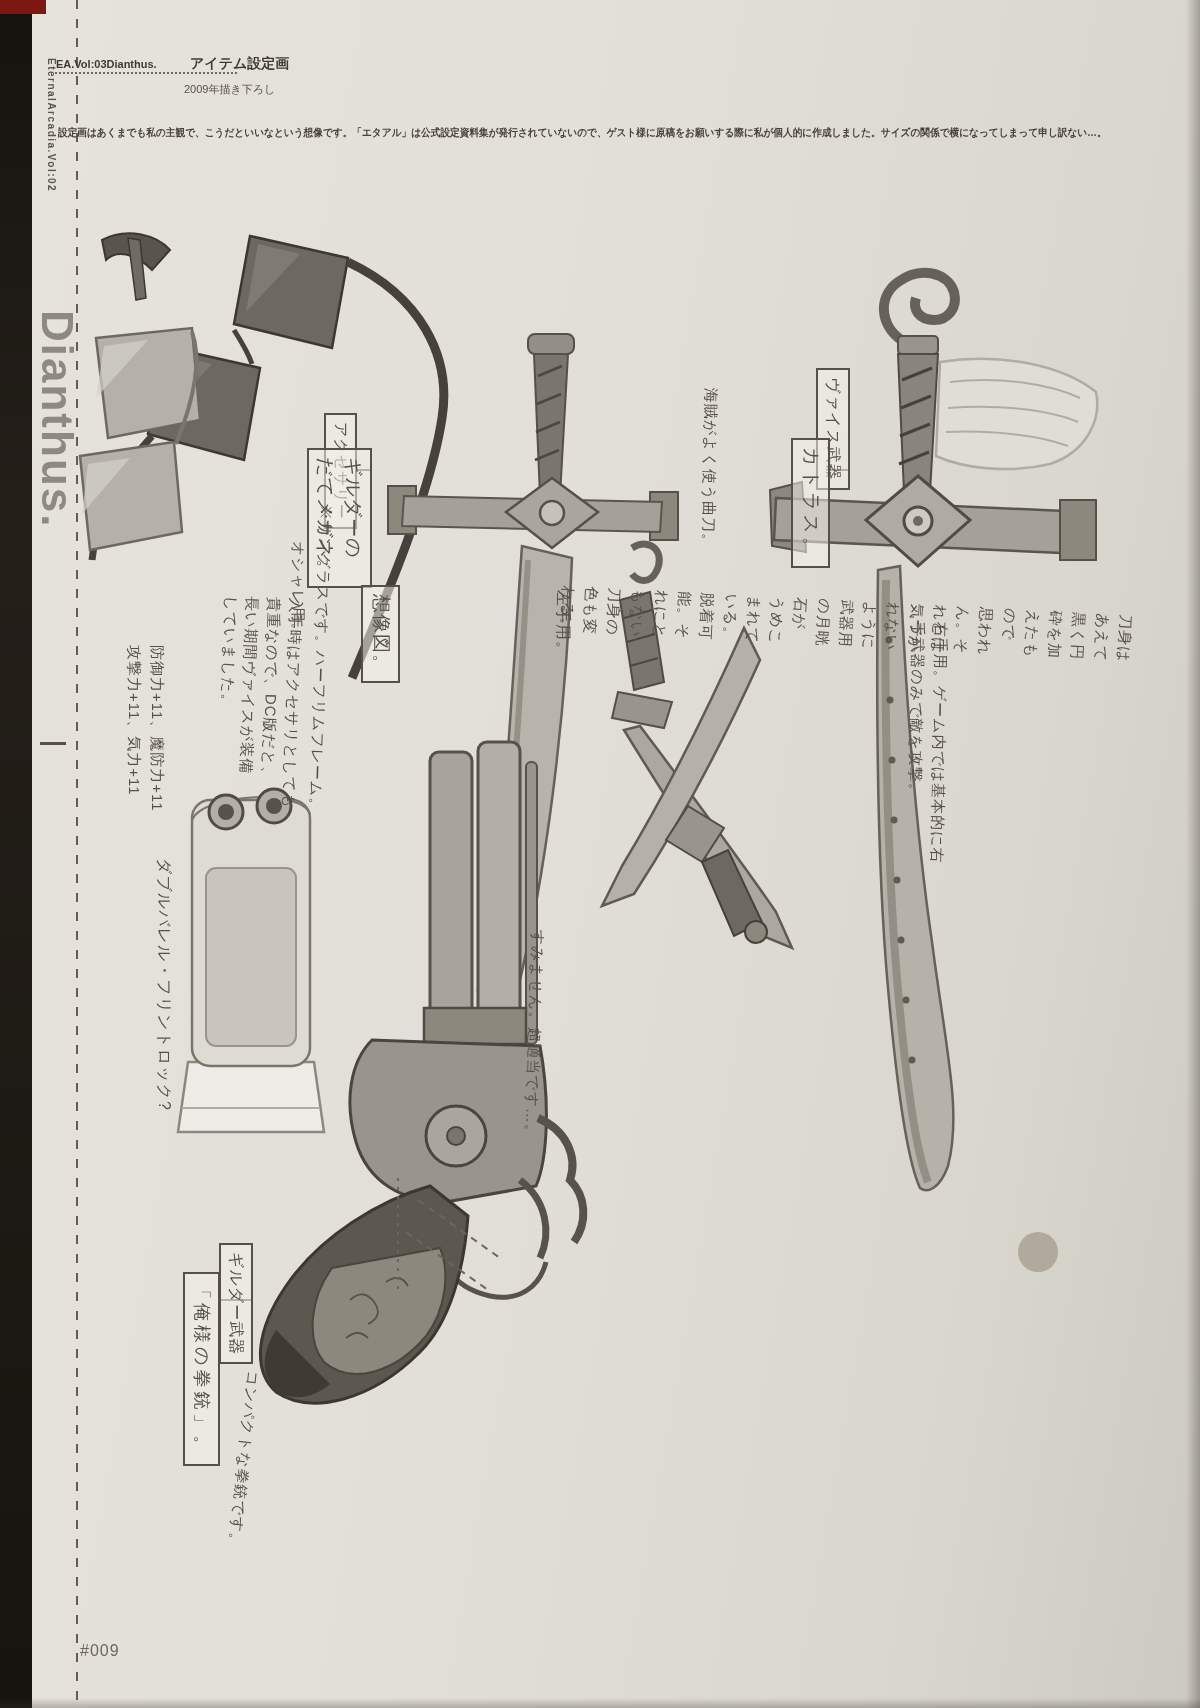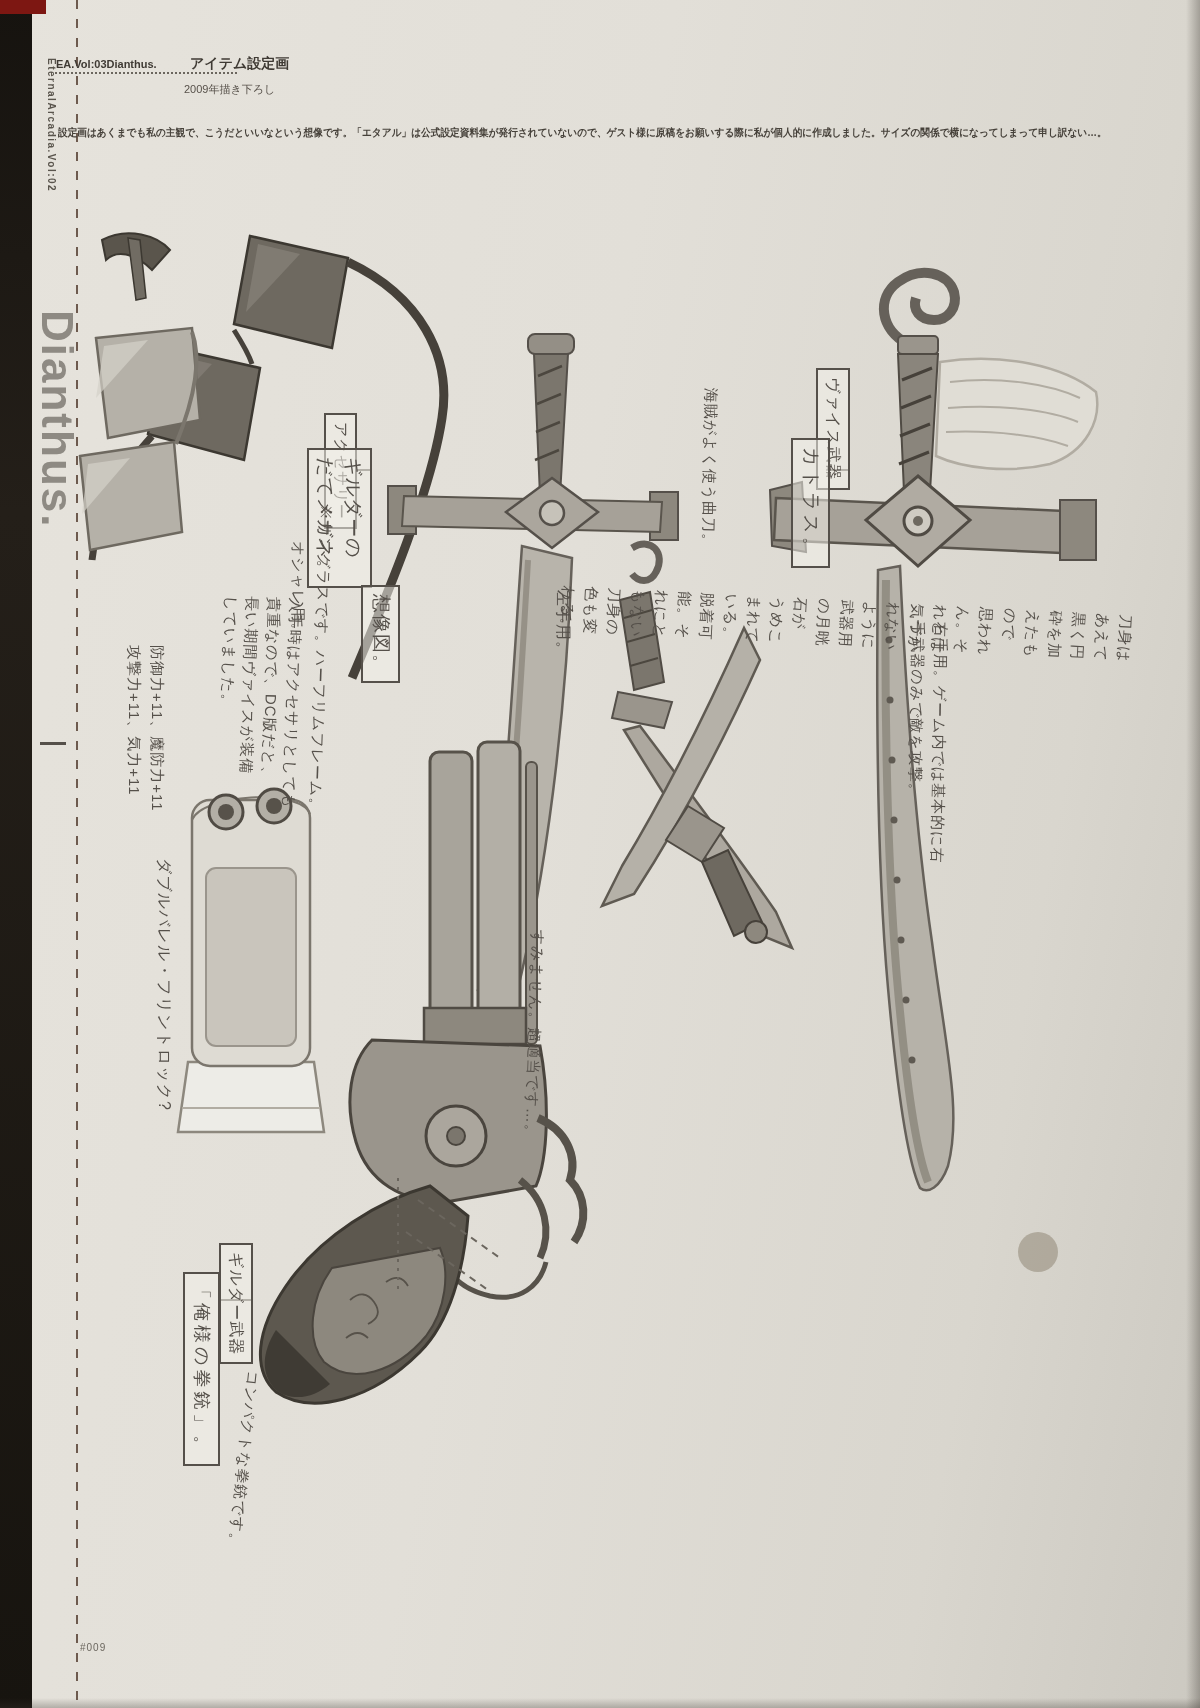--- a/index.html
+++ b/index.html
@@ -196,17 +196,17 @@
 思われん。それとは気づかれないように武器用の月晄石が
 うめこまれている。脱着可能。それにともない
 刀身の色も変わる。</div>
 
   <div class="rot hw-m" style="left:176px;top:858px;">ダブルバレル・フリントロック?</div>
   <div class="rot hw-s" style="left:549px;top:930px;transform:rotate(92deg);">すみません。超適当です…。</div>
   <div class="rot boxed hw-m" style="left:253px;top:1243px;">ギルダー武器</div>
   <div class="rot boxed hw-l" style="left:220px;top:1272px;font-size:18px;letter-spacing:4px;">「俺様の拳銃」。</div>
   <div class="rot hw-s" style="left:264px;top:1372px;transform:rotate(96deg);">コンパクトな拳銃です。</div>
 
-  <div class="abs" style="left:80px;top:1642px;font-size:10px;color:#6b665e;letter-spacing:1px;text-align:right;">#009</div>
+  <div class="abs" style="left:80px;top:1642px;font-size:16px;color:#6b665e;letter-spacing:1px;text-align:right;">#009</div>
 
   <div id="right-edge"></div>
   <div id="bottom-edge"></div>
 </div>
 
 </body></html>

